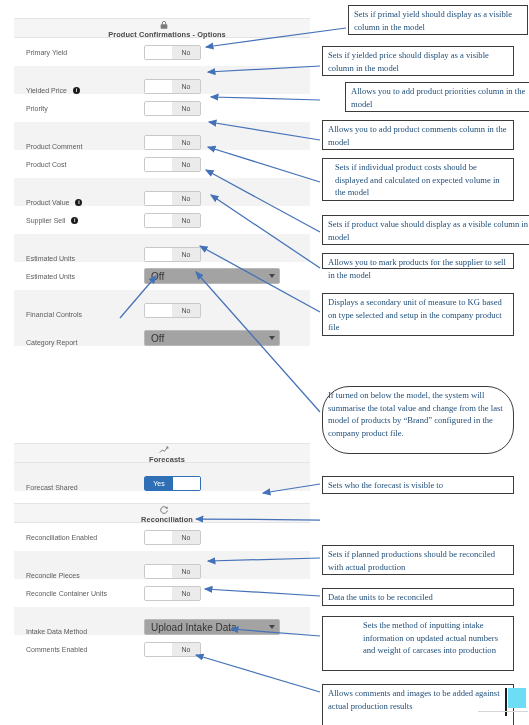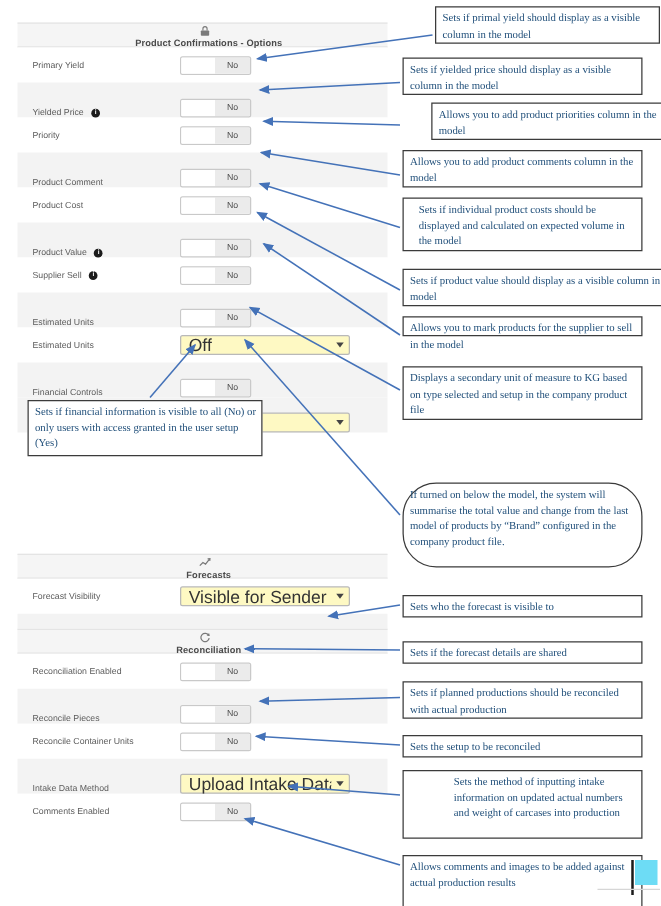--- a/index.html
+++ b/index.html
@@ -90,25 +90,25 @@
     order:-1;
     background:#2f6fb5;color:#ffffff;
   }
   .toggle.on .knob{background:#ffffff;}
 
   
   .select{
     width:136px;height:16px;
     border:1px solid #b9b9b9;
     border-radius:2px;
-    background:#fef9c3;
+    background:#a3a3a3;
     display:flex;align-items:center;
     box-sizing:border-box;
     padding:0 4px 0 6px;
-    font-size:14px;color:#333;
+    font-size:10px;color:#333;
     cursor:pointer;
     position:relative;
   }
   .select .sel-val{flex:1;white-space:nowrap;overflow:hidden;}
   .select .caret{
     width:0;height:0;
     border-left:3px solid transparent;
     border-right:3px solid transparent;
     border-top:4px solid #444;
     margin-left:4px;
@@ -303,31 +303,20 @@
     <div class="section-header">
       <span class="sec-icon">
         <svg viewBox="0 0 12 12" width="10" height="10" aria-hidden="true">
           <polyline points="1,9 4,6 6.5,7.5 10.5,2.5" fill="none" stroke="#7a7a7a" stroke-width="1.2"></polyline>
           <polyline points="8.5,2.5 10.8,2.3 10.6,4.6" fill="none" stroke="#7a7a7a" stroke-width="1.1"></polyline>
         </svg>
       </span>
       <span class="sec-title">Forecasts</span>
     </div>
 
-    <div class="row plain">
-      <div class="lbl">
-        <span>Forecast Visibility</span>
-      </div>
-      <div class="ctrl">
-        <div class="select">
-          <span class="sel-val">Visible for Sender</span>
-          <span class="caret"></span>
-        </div>
-      </div>
-    </div>
 
     <div class="row alt">
       <div class="lbl">
         <span>Forecast Shared</span>
       </div>
       <div class="ctrl">
         <div class="toggle on">
           <span class="knob"></span>
           <span class="state">Yes</span>
         </div>
@@ -418,29 +407,27 @@
   <div class="callout" style="left:322px;top:158px;width:192px;height:43px;padding-left:12px;">Sets if individual product costs should be displayed and calculated on expected volume in the model</div>
 
   <div class="callout" style="left:322px;top:215px;width:226px;height:30px;">Sets if product value should display as a visible column in the model</div>
 
   <div class="callout" style="left:322px;top:253px;width:192px;height:16px;">Allows you to mark products for the supplier to sell in the model</div>
 
   <div class="callout" style="left:322px;top:293px;width:192px;height:43px;">Displays a secondary unit of measure to KG based on type selected and setup in the company product file</div>
 
   <div class="callout" style="left:322px;top:386px;width:192px;height:68px;border-radius:27px;">If turned on below the model, the system will summarise the total value and change from the last model of products by “Brand” configured in the company product file.</div>
 
-  <div class="callout" style="left:22px;top:320px;width:188px;height:45px;">Sets if financial information is visible to all (No) or only users with access granted in the user setup (Yes)</div>
 
   <div class="callout" style="left:322px;top:476px;width:192px;height:18px;">Sets who the forecast is visible to</div>
 
-  <div class="callout" style="left:322px;top:513px;width:192px;height:18px;">Sets if the forecast details are shared</div>
 
   <div class="callout" style="left:322px;top:545px;width:192px;height:30px;">Sets if planned productions should be reconciled with actual production</div>
 
-  <div class="callout" style="left:322px;top:588px;width:192px;height:18px;">Sets the setup to be reconciled</div>
+  <div class="callout" style="left:322px;top:588px;width:192px;height:18px;">Data the units to be reconciled</div>
 
   <div class="callout" style="left:322px;top:616px;width:192px;height:55px;padding-left:40px;">Sets the method of inputting intake information on updated actual numbers and weight of carcases into production</div>
 
   <div class="callout" style="left:322px;top:684px;width:192px;height:42px;">Allows comments and images to be added against actual production results</div>
 
   <div class="deco-bar" style="left:508px;top:688px;width:18px;height:20px;"></div>
   <div class="deco-line" style="left:505px;top:688px;width:2px;height:28px;"></div>
   <div class="deco-rule" style="left:478px;top:711px;width:50px;"></div>
 
   <svg id="arrows" viewBox="0 0 529 725">

